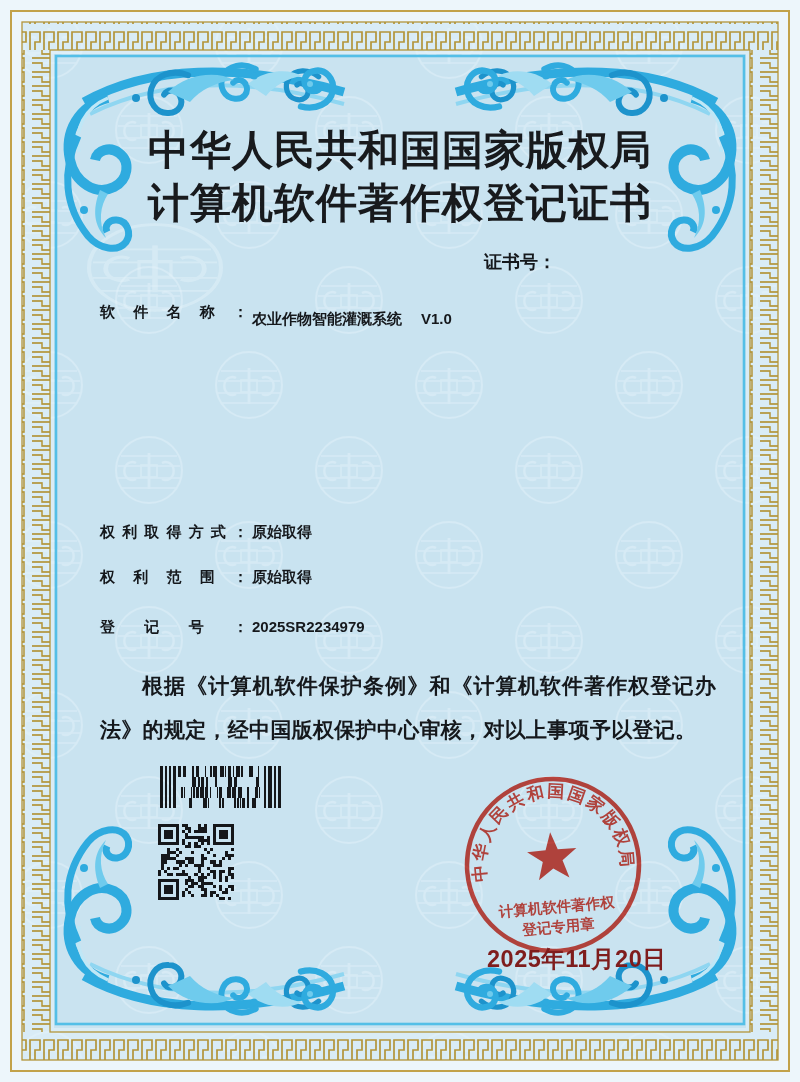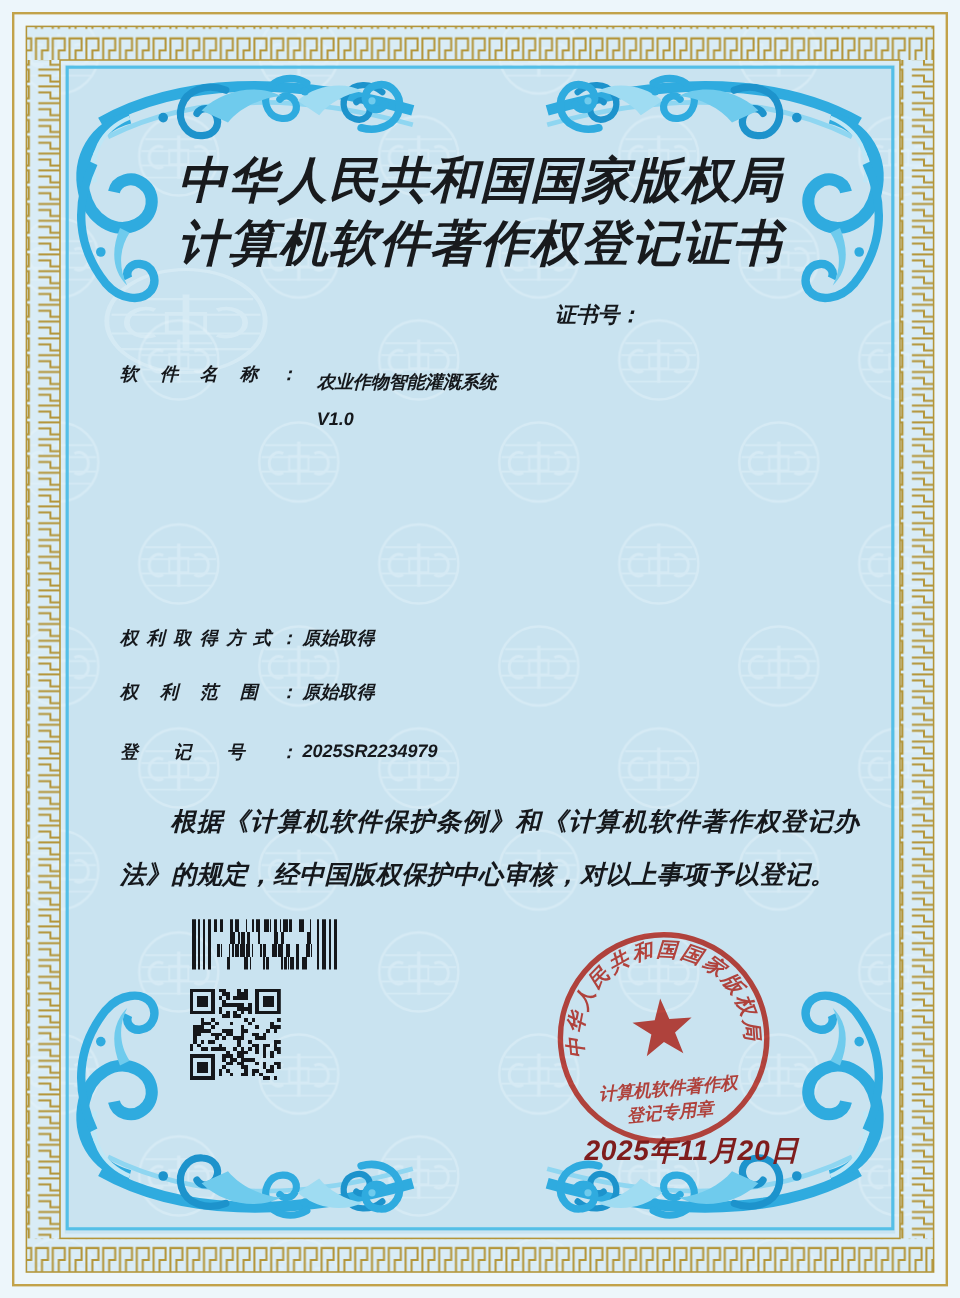--- a/index.html
+++ b/index.html
@@ -3,45 +3,44 @@
 <meta charset="utf-8">
 <style>
   html,body{margin:0;padding:0;}
   .page{
     position:relative;
     width:800px;height:1082px;
     background:#edf6fb;
     overflow:hidden;
     font-family:"Liberation Sans", sans-serif;
     color:#15181c;
-    font-style:italic;
   }
   .bg-svg{position:absolute;left:0;top:0;width:800px;height:1082px;}
   .abs{position:absolute;}
   .title{
     left:0;right:0;top:124px;text-align:center;
     font-family:"Liberation Serif", serif;
     font-weight:900;font-size:41px;line-height:53px;
     letter-spacing:1px;color:#181a1d;
   }
   .cert-row{
-    left:462px;top:250px;display:flex;gap:15px;
+    left:484px;top:250px;display:flex;gap:15px;
     font-size:18px;font-weight:700;white-space:nowrap;
   }
   .field-row{
     left:100px;display:flex;align-items:flex-start;
     font-size:15px;font-weight:700;white-space:nowrap;
   }
   .field-label{
     display:inline-block;width:148px;
     text-align:justify;text-align-last:justify;
     -moz-text-align-last:justify;
   }
   .field-value{margin-left:4px;}
-  .value-stack{display:flex;flex-direction:column;line-height:31px;margin-left:16px;}
+  .value-stack{display:flex;flex-direction:row;line-height:31px;margin-left:4px;gap:19px;}
   .statement{
     left:100px;top:664px;width:616px;
     font-size:21px;line-height:44px;font-weight:600;
     letter-spacing:.3px;text-align:justify;text-indent:2em;
     white-space:normal;
   }
   .date{
     left:487px;top:943px;
     font-size:23.5px;font-weight:600;letter-spacing:.5px;color:#7f1d1d;
     z-index:6;

